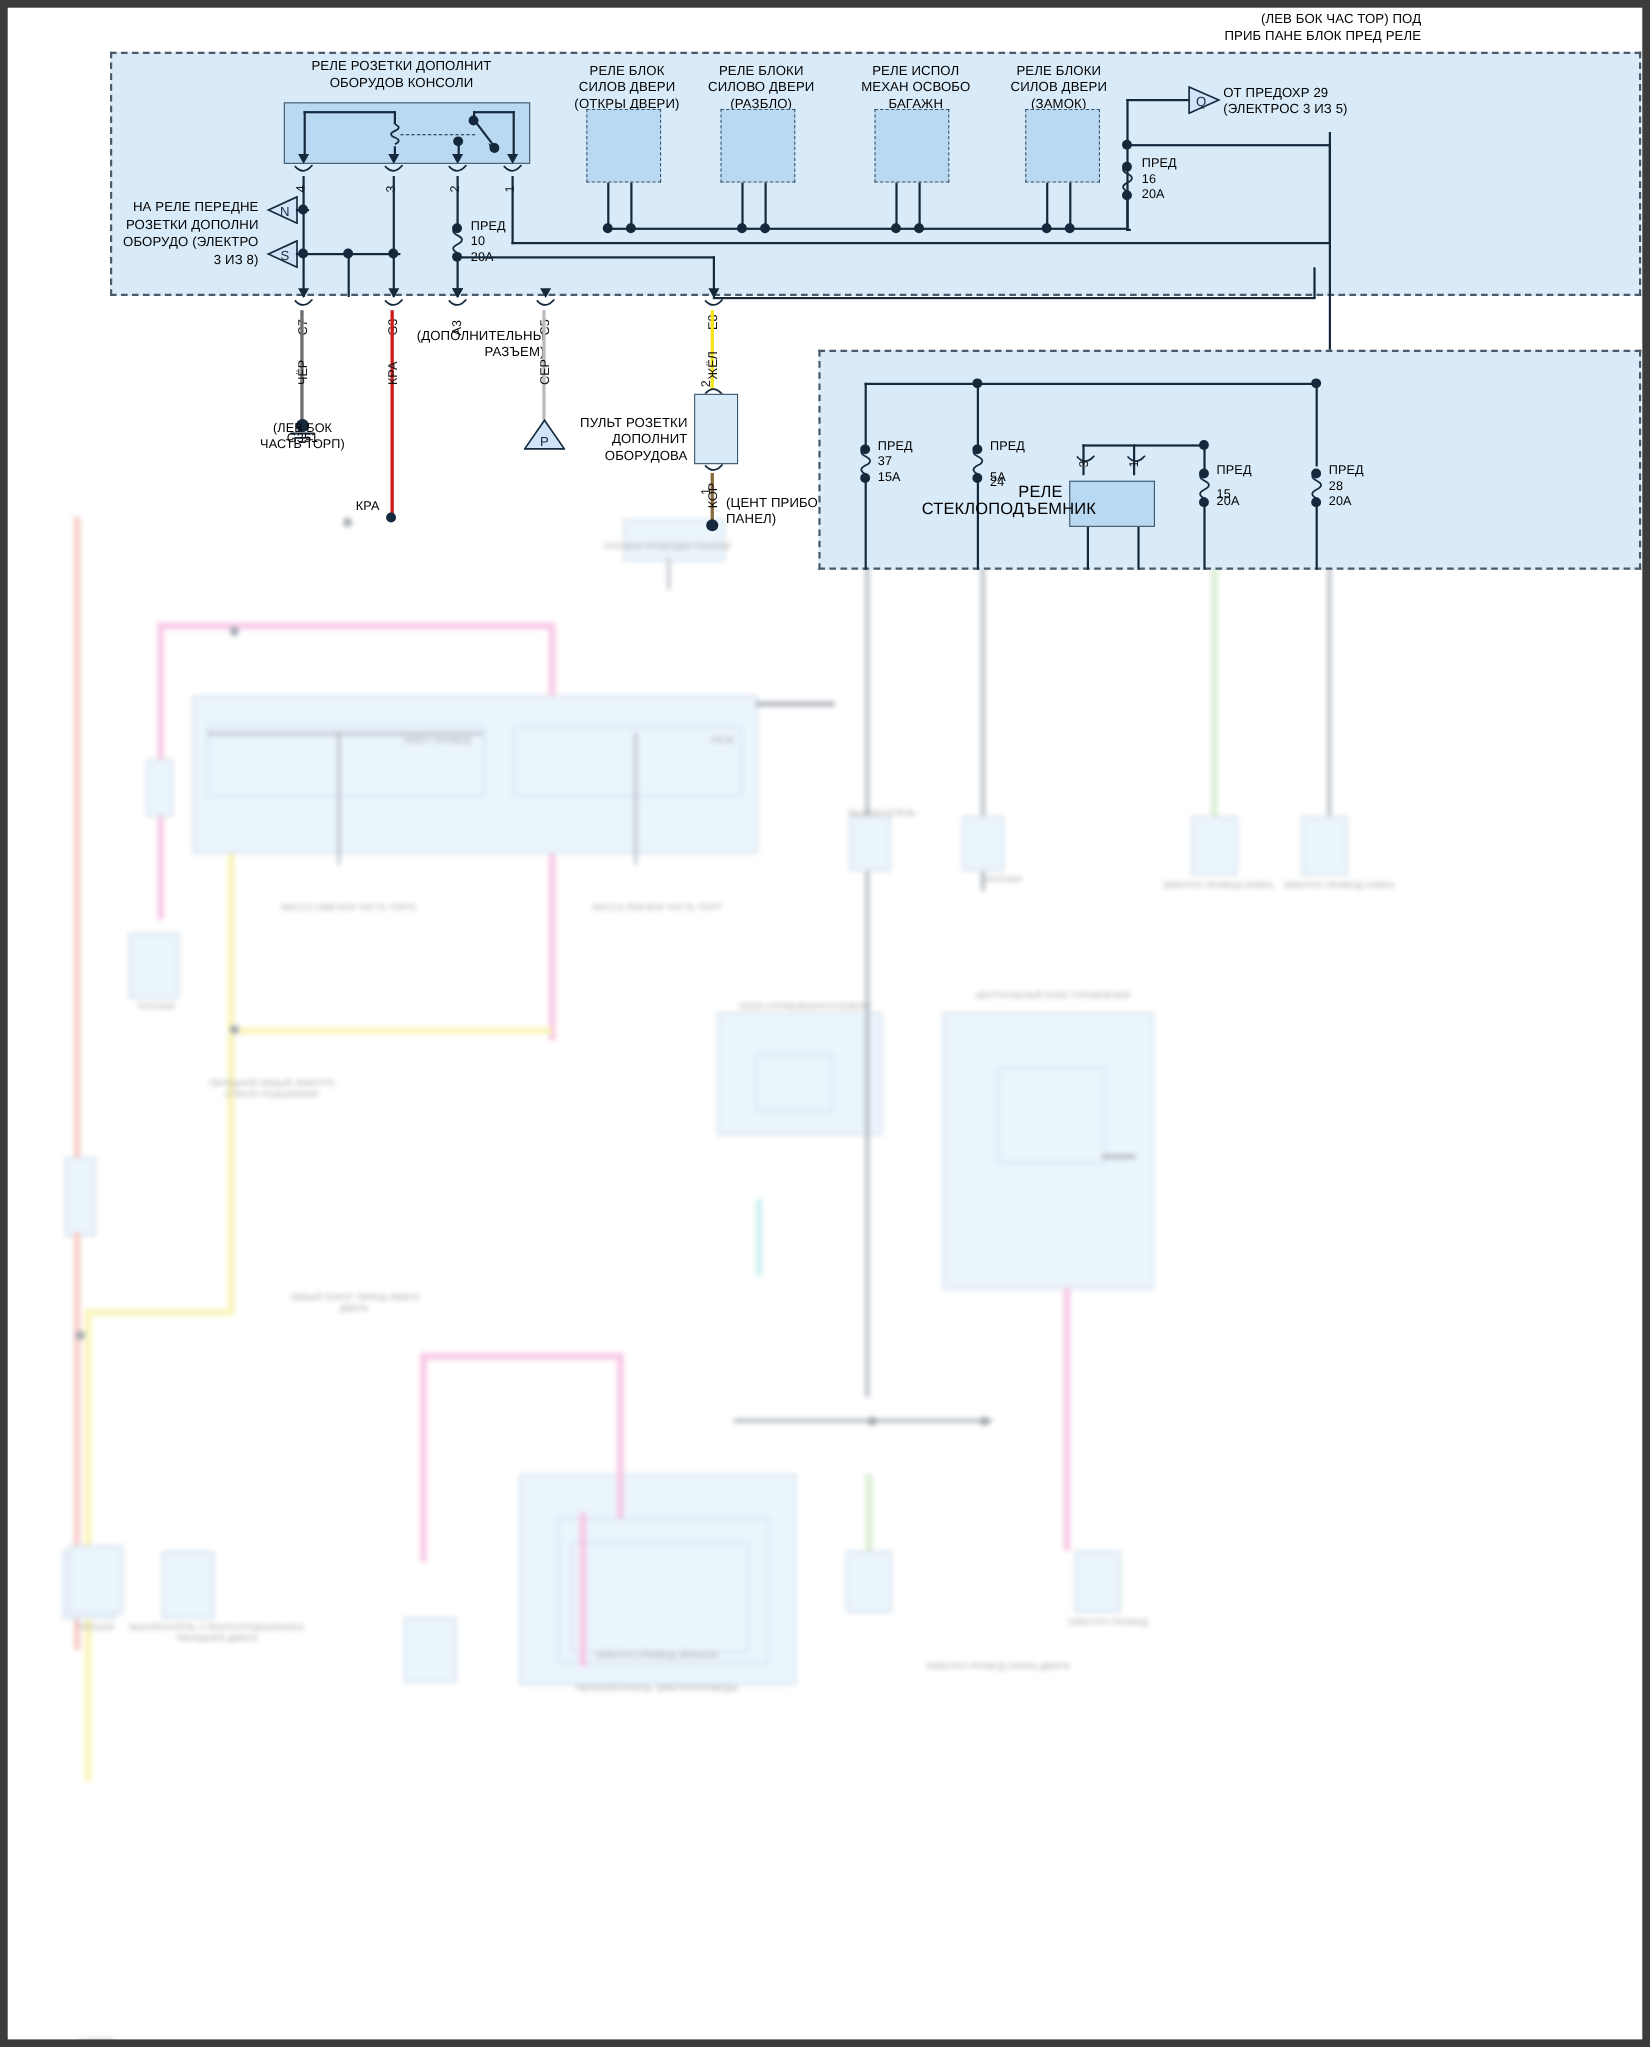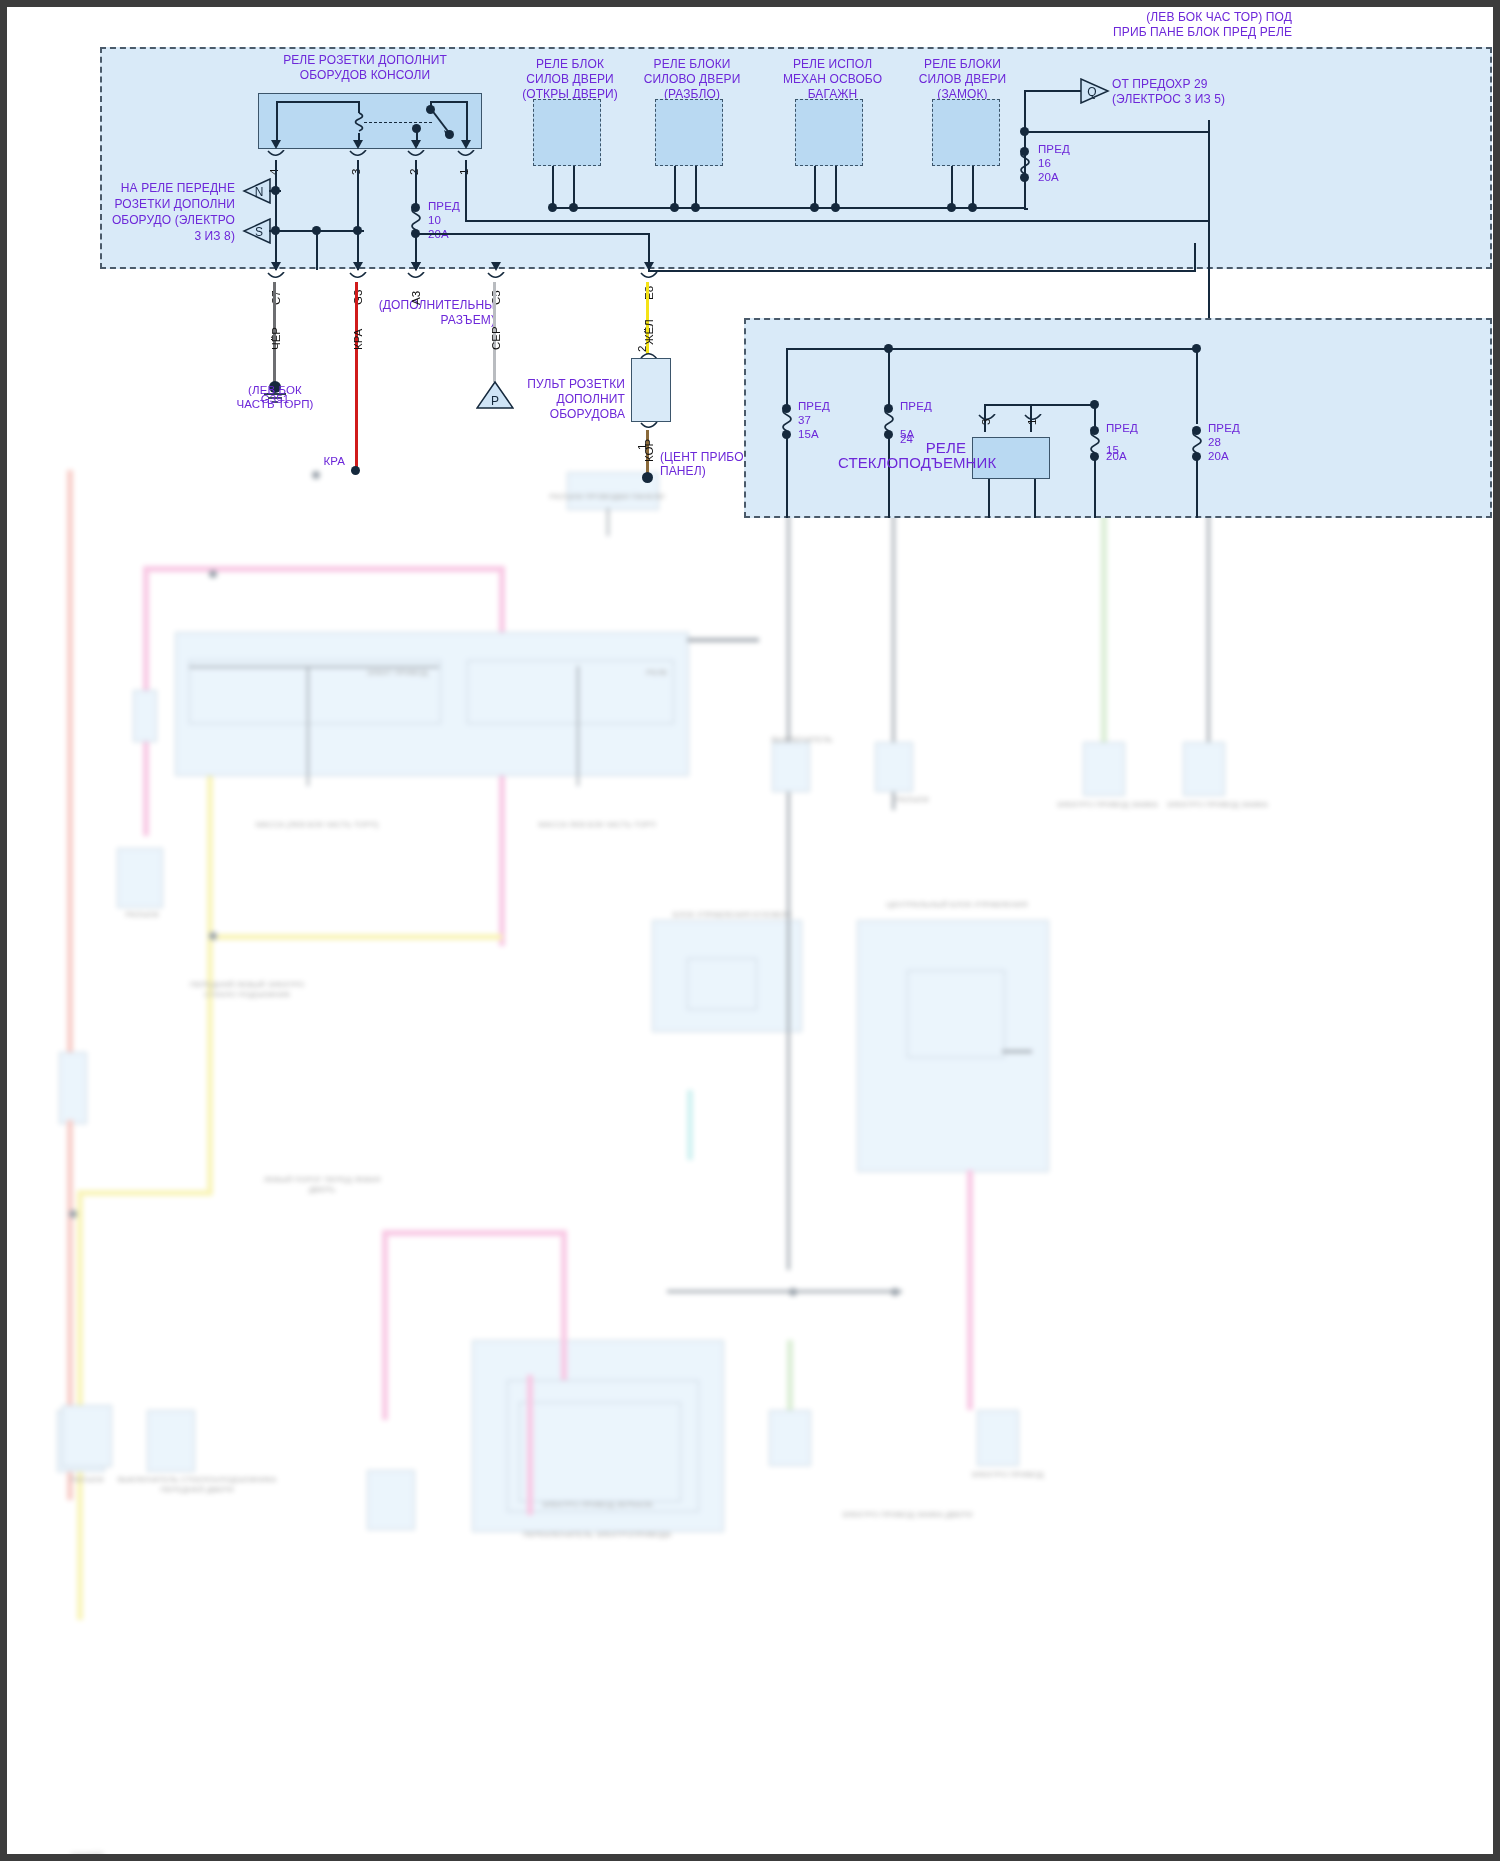--- a/index.html
+++ b/index.html
@@ -20,21 +20,21 @@
   .w{position:absolute;background:#15293d;}
   .wv{width:1.6px;}
   .wh{height:1.6px;}
   .wire-red{position:absolute;width:3.4px;background:#d01b1b;}
   .wire-yel{position:absolute;width:3.4px;background:#f5e317;}
   .wire-gry{position:absolute;width:3.4px;background:#b9bcc0;}
   .wire-blk{position:absolute;width:3.4px;background:#6d6e71;}
   .wire-brn{position:absolute;width:3.4px;background:#8a6a3a;}
   .dot{position:absolute;width:9px;height:9px;border-radius:50%;background:#15293d;}
 
-  .lbl{position:absolute;font-size:11.5px;line-height:13.5px;color:#6d28d9;white-space:pre;letter-spacing:.1px;}
+  .lbl{position:absolute;font-size:11.5px;line-height:13.5px;color:#000000;white-space:pre;letter-spacing:.1px;}
   .lbl.c{text-align:center;}
   .lbl.r{text-align:right;}
   .vlbl{position:absolute;font-size:11.5px;color:#111;white-space:nowrap;
         transform:rotate(-90deg);transform-origin:0 0;}
   
   .arr{position:absolute;width:0;height:0;border-left:5px solid transparent;border-right:5px solid transparent;border-top:9px solid #15293d;}
 
   
   #lower{position:absolute;left:7px;top:470px;width:1486px;height:1384px;
          filter:blur(2.6px) opacity(.42);}

